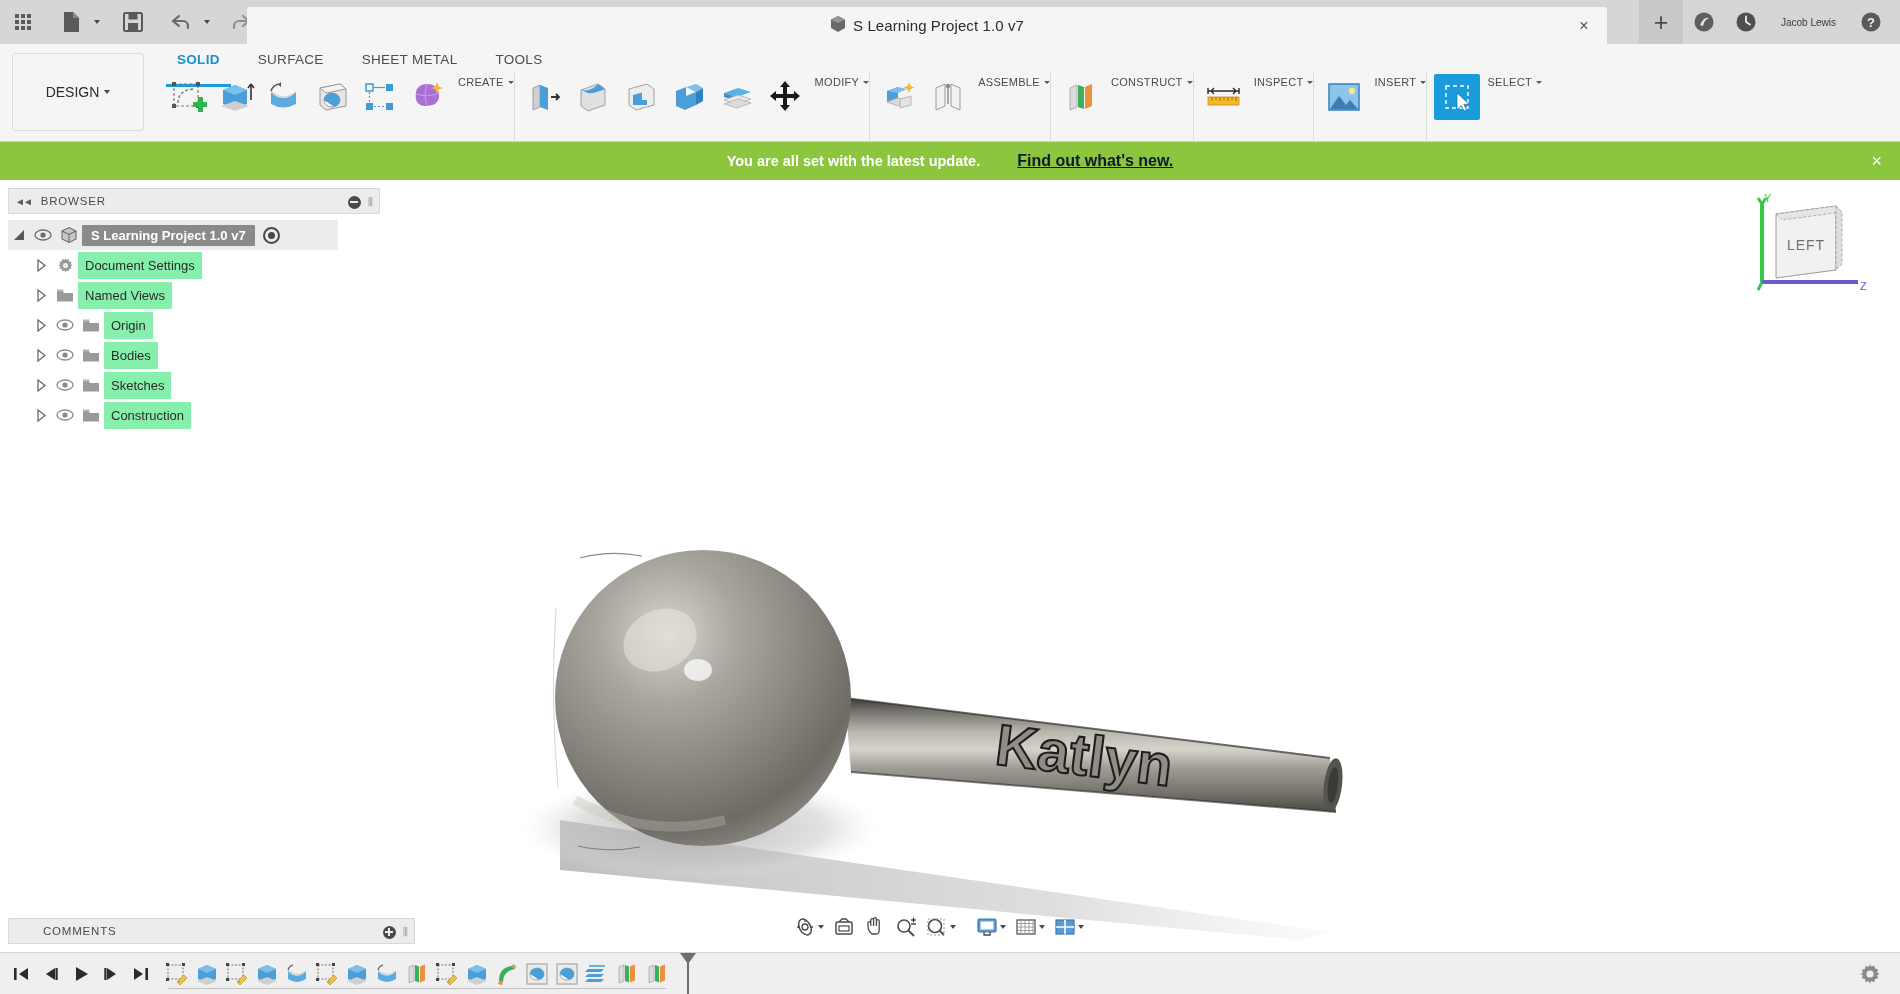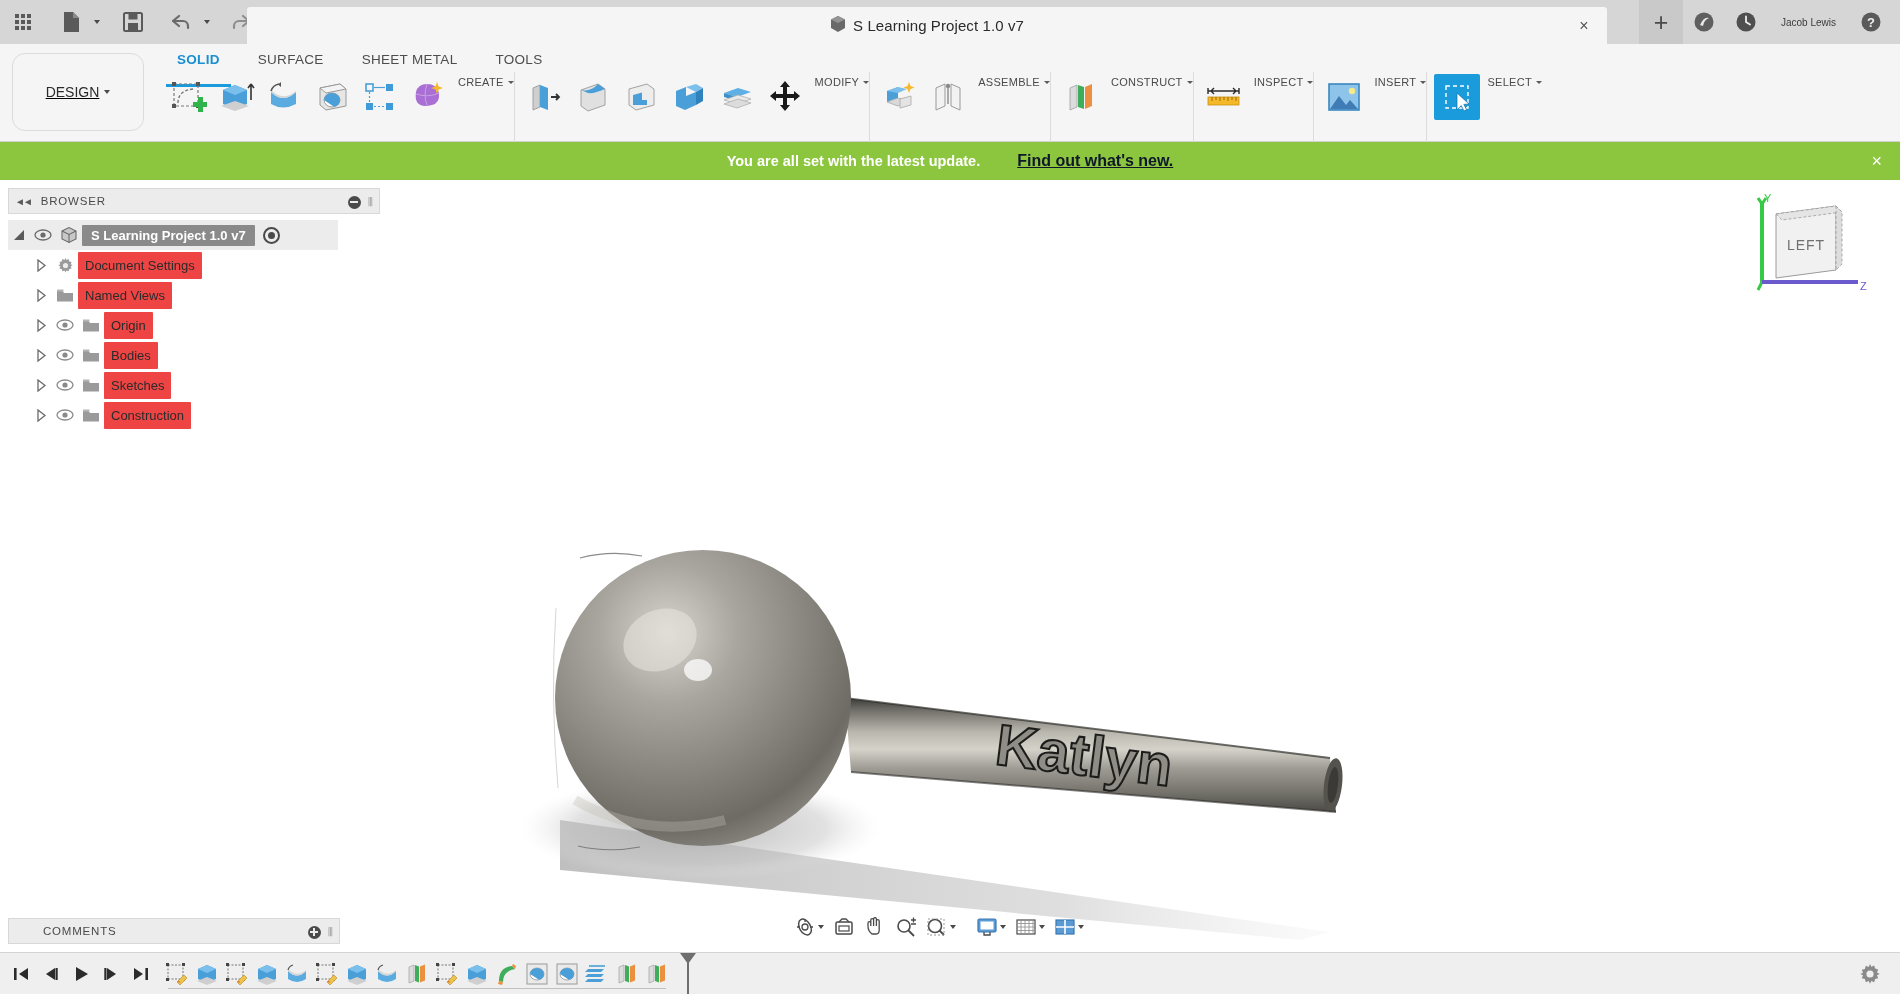--- a/index.html
+++ b/index.html
@@ -46,22 +46,22 @@
   .tb-ricon { width: 42px; height: 44px; display:flex; align-items:center; justify-content:center; cursor:pointer; color:#585858; }
   .tb-user { font-size: 10px; color: #3b3b3b; padding: 0 14px; cursor: pointer; }
 
   
   .ribbon {
     position: absolute; top: 44px; left: 0; width: 1900px; height: 98px; background: #f5f5f5;
     border-bottom: 1px solid #d0d0d0;
   }
   .design-btn {
     position: absolute; left: 12px; top: 9px; width: 132px; height: 78px;
-    border: 1px solid #dcdcdc; background: #f5f5f5; border-radius: 13px;
-    display: flex; align-items: center; justify-content: center; gap: 5px; cursor: pointer; text-decoration: underline;
+    border: 1px solid #dcdcdc; background: #f5f5f5; border-radius: 3px;
+    display: flex; align-items: center; justify-content: center; gap: 5px; cursor: pointer;
   }
   .design-btn span { font-size: 14px; color: #2b2b2b; }
   .tabs { position: absolute; left: 158px; top: 3px; height: 28px; display: flex; align-items: flex-start; }
   .rtab {
     font-size: 13.5px; color: #4d4d4d; padding: 5px 19px 20px 19px; cursor: pointer; position: relative;
     letter-spacing: .3px;
   }
   .rtab.active { color: #1a8fd1; font-weight: 600; }
   .rtab.active::after {
     content: ""; position: absolute; left: 8px; right: 8px; bottom: 0; height: 3px; background: #1a9bdc;
@@ -112,21 +112,21 @@
   .circ-btn { width: 13px; height: 13px; border-radius: 50%; background: #4a4a4a; position: relative; cursor: pointer; }
   .circ-btn::after { content:""; position:absolute; left:2.5px; top:5.5px; width:8px; height:2px; background:#ececec; }
   .circ-btn.plus::before { content:""; position:absolute; left:5.5px; top:2.5px; width:2px; height:8px; background:#ececec; }
   .grip { color:#999; font-size: 12px; }
 
   .tree { padding-top: 6px; }
   .trow { display: flex; align-items: center; height: 30px; font-size: 13px; color: #2b2b2b; cursor: pointer; }
   .trow .arrow { width: 22px; display:flex; align-items:center; justify-content:center; }
   .eye { width: 26px; display:flex; align-items:center; justify-content:center; }
   .ficon { width: 26px; display:flex; align-items:center; justify-content:center; }
-  .tname { padding: 6px 7px; background: #ef4444; border-radius: 1px; }
+  .tname { padding: 6px 7px; background: #86efac; border-radius: 1px; }
   .root-row .tname { background: #8a8a8a; color: #fff; font-weight: bold; padding: 3px 9px; }
   .root-row { background: #ececec; width: 330px; padding-right: 6px; }
   .radio-dot { width:17px;height:17px;border-radius:50%;border:2px solid #4a4a4a;display:flex;
                align-items:center;justify-content:center; margin-left: 8px; cursor:pointer; }
   .radio-dot i { width:7px;height:7px;border-radius:50%;background:#4a4a4a; display:block; }
 
   
   .model { position: absolute; left: 0; top: 0; width: 1900px; height: 772px; pointer-events: none; }
 
   
@@ -134,21 +134,21 @@
 
   
   .navbar {
     position: absolute; left: 790px; bottom: 8px; height: 34px;
     display: flex; align-items: center; gap: 1px; background: transparent;
   }
   .nav-item { height: 30px; display:flex; align-items:center; gap:2px; padding: 0 4px; cursor:pointer; border-radius:2px; }
 
   
   .comments {
-    position: absolute; left: 8px; bottom: 8px; width: 332px; height: 26px;
+    position: absolute; left: 8px; bottom: 8px; width: 407px; height: 26px;
     background: #ececec; border: 1px solid #d8d8d8; display: flex; align-items: center;
     padding: 0 6px; position: absolute;
   }
   .comments .lbl { font-size: 11.5px; color: #4a4a4a; letter-spacing: .8px; margin-left: 28px; }
 
   
   .timeline {
     position: absolute; bottom: 0; left: 0; width: 1900px; height: 42px;
     background: #efefef; border-top: 1px solid #d4d4d4; display: flex; align-items: center;
   }

